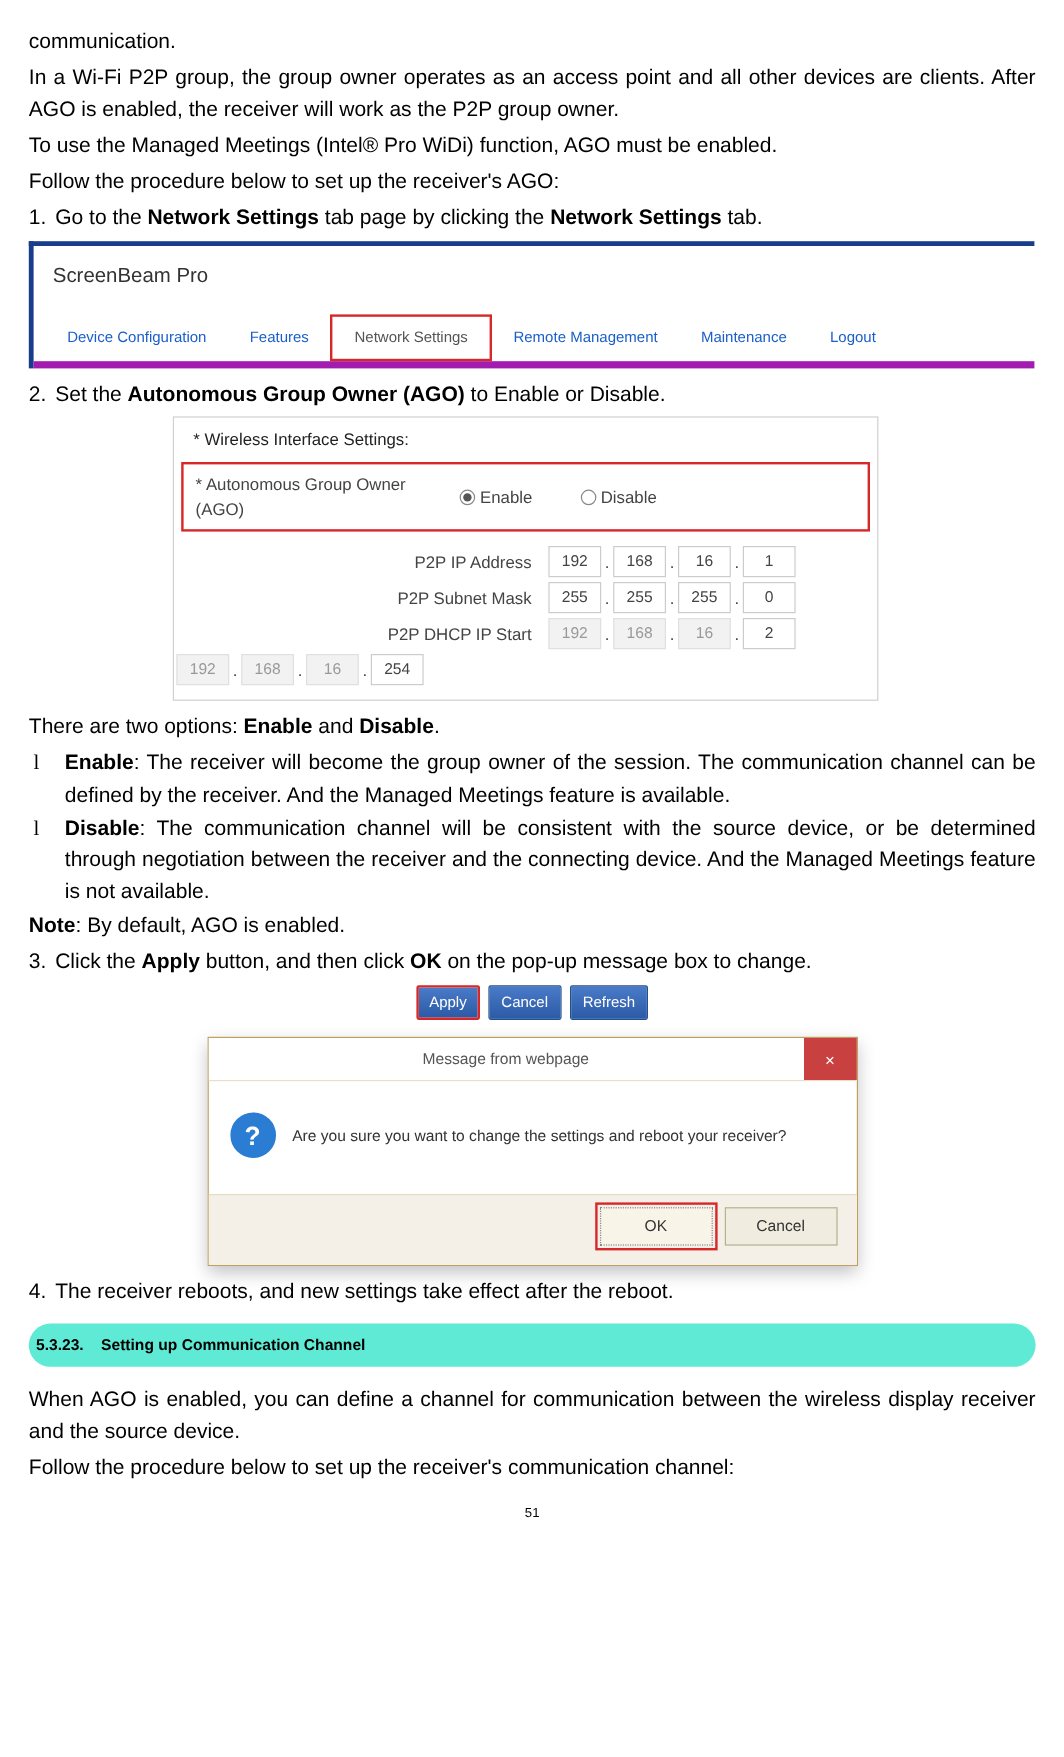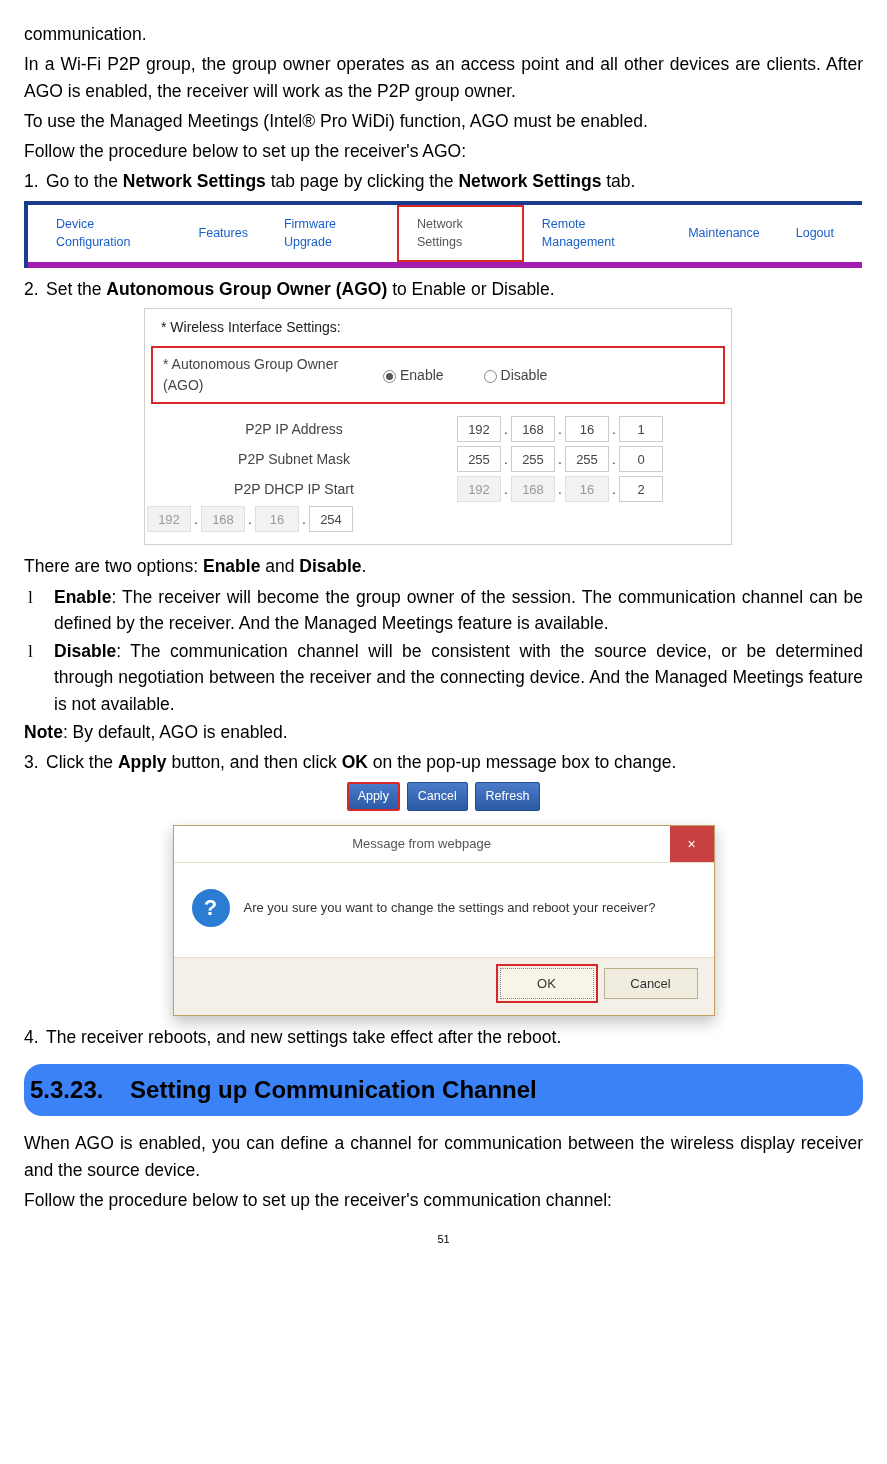--- a/index.html
+++ b/index.html
@@ -42,21 +42,21 @@
     width: 586px;
     border: 1px solid #d0d0d0;
     margin-left: 120px;
     font-family: Arial, sans-serif;
     font-size: 14px;
     color:#444;
     padding-bottom: 8px;
   }
   .wl-fig .hdr { margin: 8px 0 8px 16px; color:#222; font-weight: normal; }
   .wl-row { display:flex; align-items:center; margin: 4px 0; }
-  .wl-row .lab { width: 310px; text-align: center; padding-right: 12px; box-sizing:border-box; }
+  .wl-row .lab { width: 310px; text-align: right; padding-right: 12px; box-sizing:border-box; }
   .ago-row { border: 2px solid #d62828; margin: 0 6px 12px 6px; padding: 6px 0 6px 0; }
   .radio { display:inline-block; width:11px; height:11px; border:1px solid #888; border-radius:50%; margin-right:4px; vertical-align:middle; position:relative; }
   .radio.checked::after { content:""; position:absolute; left:2px; top:2px; width:7px; height:7px; background:#555; border-radius:50%; }
   .ipbox { border:1px solid #ccc; width:42px; height:24px; display:inline-flex; align-items:center; justify-content:center; margin: 0 2px; font-size:13px; background:#fff; }
   .ipbox.dis { background:#f2f2f2; color:#999; border-color:#e0e0e0; }
   .ipdot { display:inline-block; width:6px; text-align:center; }
 
   
   .btns-fig { text-align:center; }
   .btns-fig .btnbar { display:inline-block; }
@@ -69,41 +69,41 @@
   }
   .dialog .titlebar { display:flex; background:#fff; border-bottom:1px solid #e8e0c8; }
   .dialog .titlebar .t { padding: 8px 12px; color:#555; flex:1; }
   .dialog .titlebar .x { width:44px; background:#c94040; color:#fff; display:flex; align-items:center; justify-content:center; font-size:14px; line-height:1; }
   .dialog .body { display:flex; align-items:center; padding: 26px 18px 30px 18px; gap:14px; }
   .qicon { width:34px; height:34px; border-radius:50%; background:#2b7cd3; border:2px solid #2b7cd3; display:flex; align-items:center; justify-content:center; color:#fff; font-size:22px; font-weight:bold; flex:none; }
   .dialog .btns { display:flex; justify-content:flex-end; gap:10px; padding: 10px 16px 16px 16px; background:#f4f0e8; border-top:1px solid #e4dcc4; }
   .dbtn { min-width:92px; text-align:center; padding:5px 0; background:#f0ece0; border:1px solid #b8b090; font-size:13px; color:#333; }
   .dbtn.ok { outline:2px solid #d62828; outline-offset:2px; border:1px dotted #888; background:#f8f4e8; }
 
-  .section-head { background:#3b82f6; font-weight:bold; font-size:24px; padding:8px 6px; margin: 14px 0 14px 0; border-radius: 18px; }
+  .section-head { background:#5eead4; font-weight:bold; font-size:13px; padding:8px 6px; margin: 14px 0 14px 0; border-radius: 18px; }
   .pagenum { text-align:center; margin-top: 18px; font-size: 11px; }
   .just { text-align: justify; }
 </style>
 </head>
 <body>
 
 <p>communication.</p>
 <p class="just">In a Wi-Fi P2P group, the group owner operates as an access point and all other devices are clients. After AGO is enabled, the receiver will work as the P2P group owner.</p>
 <p>To use the Managed Meetings (Intel® Pro WiDi) function, AGO must be enabled.</p>
 <p>Follow the procedure below to set up the receiver's AGO:</p>
 
 <p class="ol-item">
   <span class="num">1.</span><span class="rest"><span>Go to the </span><span class="bold">Network Settings</span><span> tab page by clicking the </span><span class="bold">Network Settings</span><span> tab.</span></span>
 </p>
 
 <div class="fig tabs-fig">
+  <div class="brand">ScreenBeam Pro</div>
   <div class="tabs-row">
     <span class="tab">Device Configuration</span>
     <span class="tab">Features</span>
-    <span class="tab">Firmware Upgrade</span>
     <span class="tab sel">Network Settings</span>
     <span class="tab">Remote Management</span>
     <span class="tab">Maintenance</span>
     <span class="tab">Logout</span>
   </div>
 </div>
 
 <p class="ol-item">
   <span class="num">2.</span><span class="rest"><span>Set the </span><span class="bold">Autonomous Group Owner (AGO)</span><span> to Enable or Disable.</span></span>
 </p>

